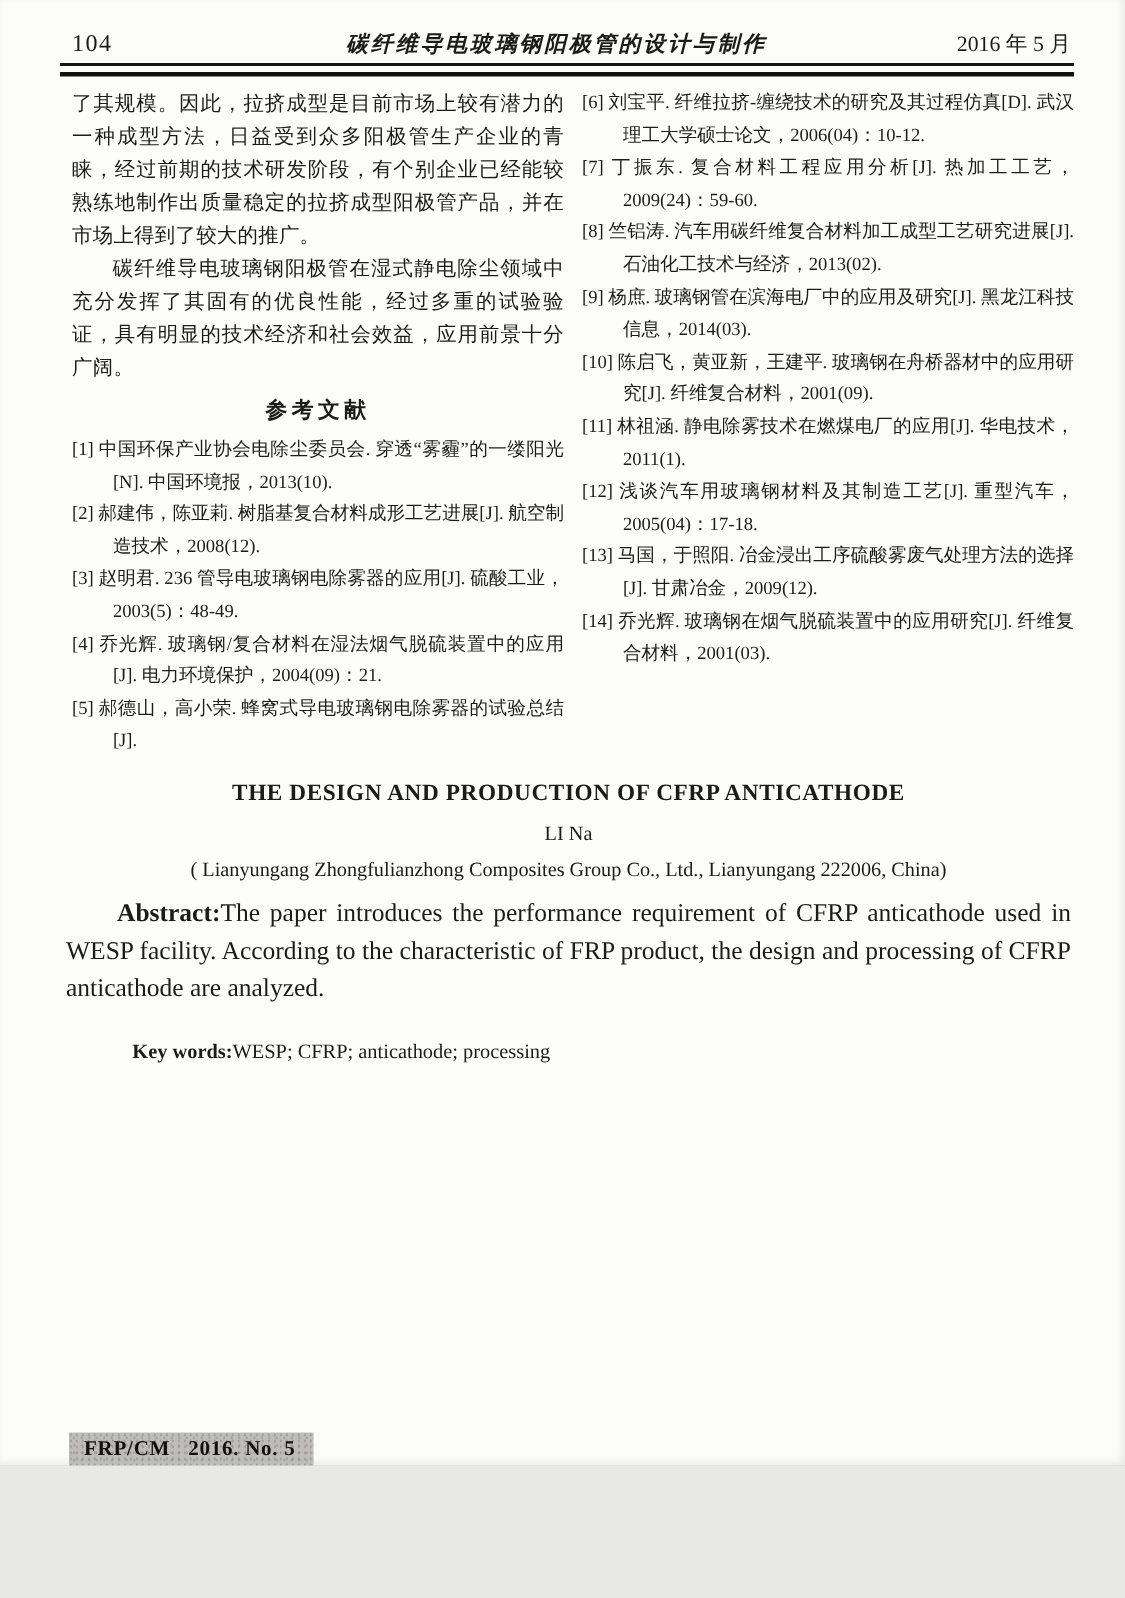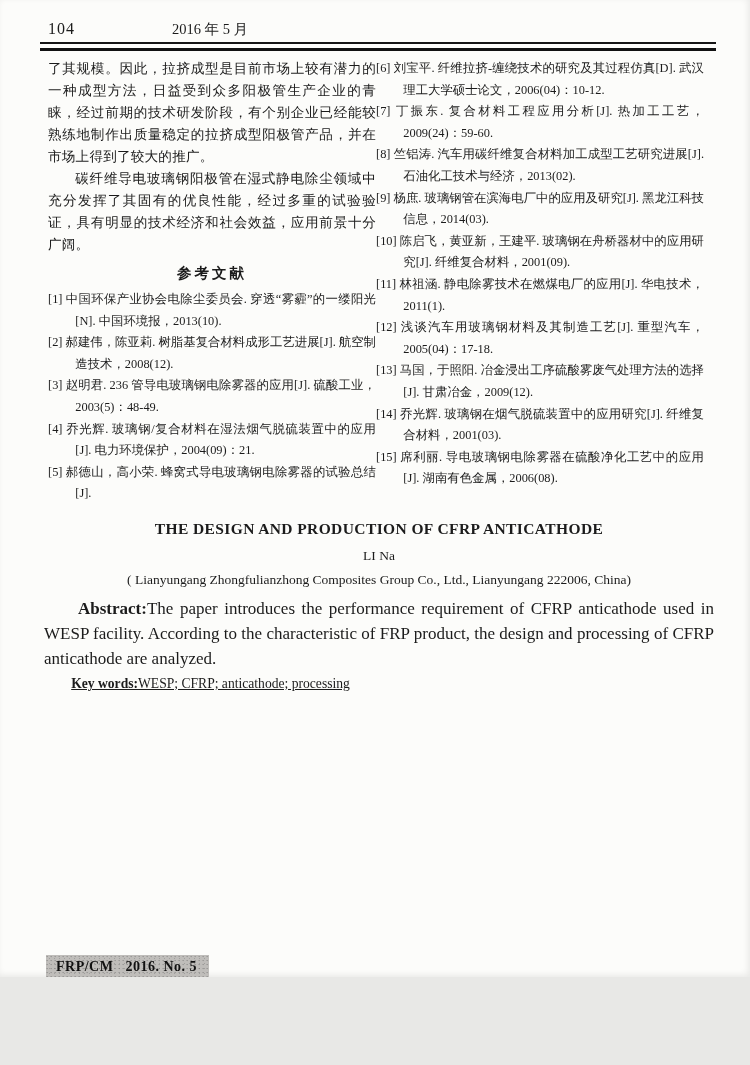--- a/index.html
+++ b/index.html
@@ -28,21 +28,21 @@
     flex:1;text-align:center;
     font-style:italic;font-weight:bold;
     font-size:14.5px;letter-spacing:2px;
   }
   .header .issue-date{width:110px;text-align:right;font-size:14.5px;}
   .rule-thin{position:absolute;left:40px;right:34px;top:42px;height:2px;background:#151515;}
   .rule-thick{position:absolute;left:40px;right:34px;top:48px;height:3px;background:#111;}
   
   .columns{
     position:absolute;left:48px;top:58px;width:668px;
-    display:flex;
+    display:flex;gap:12px;
   }
   .col{width:328px;}
   .body-para{
     margin:0;
     font-size:13.6px;line-height:22px;
     text-align:justify;
     letter-spacing:0.2px;
     font-weight:500;
   }
   .body-para.indent{text-indent:2em;}
@@ -74,24 +74,23 @@
   }
   .en-author{margin:0 0 8px 0;text-align:center;font-size:13.5px;}
   .en-affil{margin:0 0 8px 0;text-align:center;font-size:13.5px;}
   .en-abstract{
     margin:0;
     font-size:17px;line-height:25px;
     text-align:justify;
     text-indent:2em;
   }
   .en-keywords{
-    margin:0;
+    margin:17px;
     font-size:13.6px;line-height:25px;
     text-indent:2em;
-    text-decoration:underline;
   }
   .bold-label{font-weight:bold;}
   
   .footer-badge{
     position:absolute;left:46px;top:955px;
     padding:4px 12px 4px 10px;
     background:
       radial-gradient(circle at 30% 40%, rgba(90,90,90,0.35) 0.5px, transparent 1px),
       radial-gradient(circle at 70% 70%, rgba(90,90,90,0.3) 0.5px, transparent 1px),
       #bfbdba;
@@ -103,20 +102,21 @@
     color:#111;
   }
 </style>
 </head>
 <body>
 
 <div class="page">
 
   <div class="header">
     <span class="pagenum">104</span>
+    <span class="running-title">碳纤维导电玻璃钢阳极管的设计与制作</span>
     <span class="issue-date">2016 年 5 月</span>
   </div>
   <div class="rule-thin"></div>
   <div class="rule-thick"></div>
 
   <div class="columns">
 
     <div class="col">
       <p class="body-para">了其规模。因此，拉挤成型是目前市场上较有潜力的一种成型方法，日益受到众多阳极管生产企业的青睐，经过前期的技术研发阶段，有个别企业已经能较熟练地制作出质量稳定的拉挤成型阳极管产品，并在市场上得到了较大的推广。</p>
       <p class="body-para indent">碳纤维导电玻璃钢阳极管在湿式静电除尘领域中充分发挥了其固有的优良性能，经过多重的试验验证，具有明显的技术经济和社会效益，应用前景十分广阔。</p>
@@ -134,21 +134,20 @@
       <ul class="ref-list">
         <li class="ref-item">[6] 刘宝平. 纤维拉挤-缠绕技术的研究及其过程仿真[D]. 武汉理工大学硕士论文，2006(04)：10-12.</li>
         <li class="ref-item">[7] 丁振东. 复合材料工程应用分析[J]. 热加工工艺，2009(24)：59-60.</li>
         <li class="ref-item">[8] 竺铝涛. 汽车用碳纤维复合材料加工成型工艺研究进展[J]. 石油化工技术与经济，2013(02).</li>
         <li class="ref-item">[9] 杨庶. 玻璃钢管在滨海电厂中的应用及研究[J]. 黑龙江科技信息，2014(03).</li>
         <li class="ref-item">[10] 陈启飞，黄亚新，王建平. 玻璃钢在舟桥器材中的应用研究[J]. 纤维复合材料，2001(09).</li>
         <li class="ref-item">[11] 林祖涵. 静电除雾技术在燃煤电厂的应用[J]. 华电技术，2011(1).</li>
         <li class="ref-item">[12] 浅谈汽车用玻璃钢材料及其制造工艺[J]. 重型汽车，2005(04)：17-18.</li>
         <li class="ref-item">[13] 马国，于照阳. 冶金浸出工序硫酸雾废气处理方法的选择[J]. 甘肃冶金，2009(12).</li>
         <li class="ref-item">[14] 乔光辉. 玻璃钢在烟气脱硫装置中的应用研究[J]. 纤维复合材料，2001(03).</li>
-        <li class="ref-item">[15] 席利丽. 导电玻璃钢电除雾器在硫酸净化工艺中的应用[J]. 湖南有色金属，2006(08).</li>
       </ul>
     </div>
 
   </div>
 
   <div class="english">
     <h2 class="en-title">THE DESIGN AND PRODUCTION OF CFRP ANTICATHODE</h2>
     <p class="en-author">LI Na</p>
     <p class="en-affil">( Lianyungang Zhongfulianzhong Composites Group Co., Ltd., Lianyungang 222006, China)</p>
     <p class="en-abstract"><span class="bold-label">Abstract:</span><span>The paper introduces the performance requirement of CFRP anticathode used in WESP facility. According to the characteristic of FRP product, the design and processing of CFRP anticathode are analyzed.</span></p>

